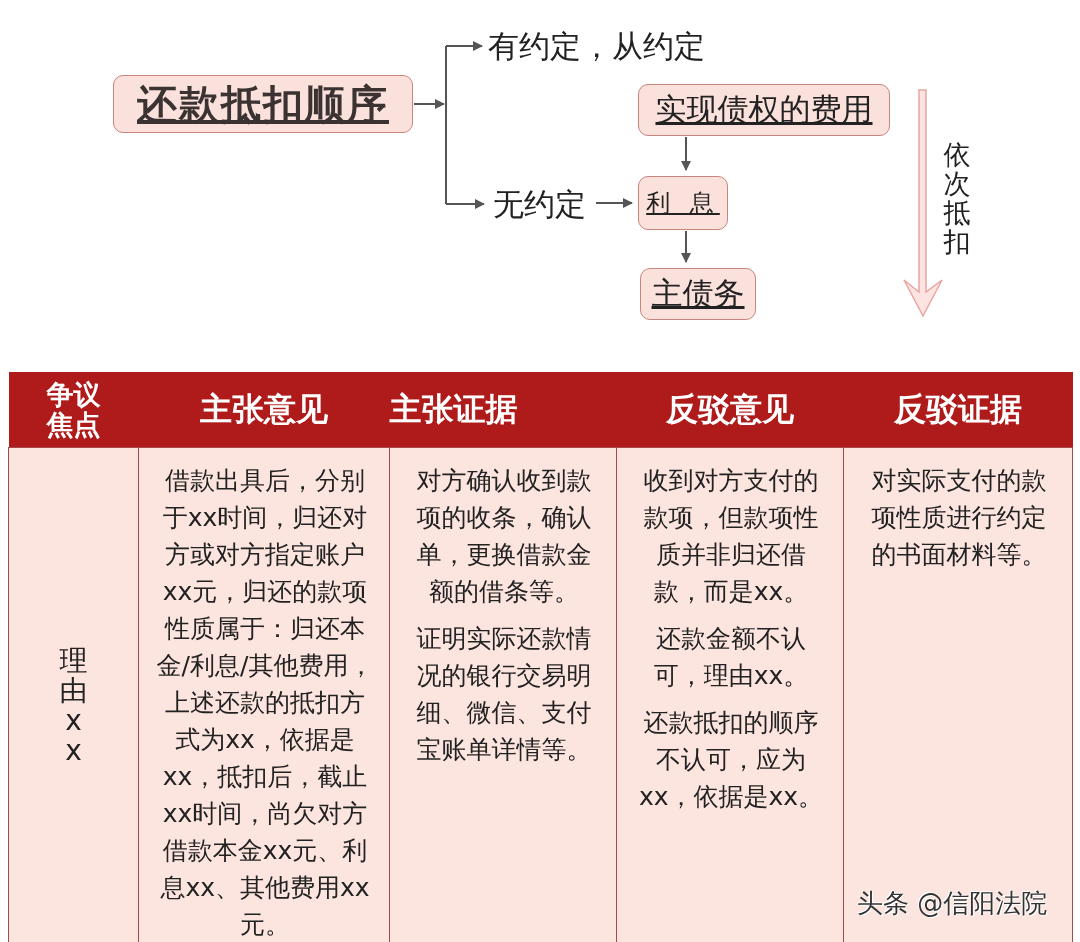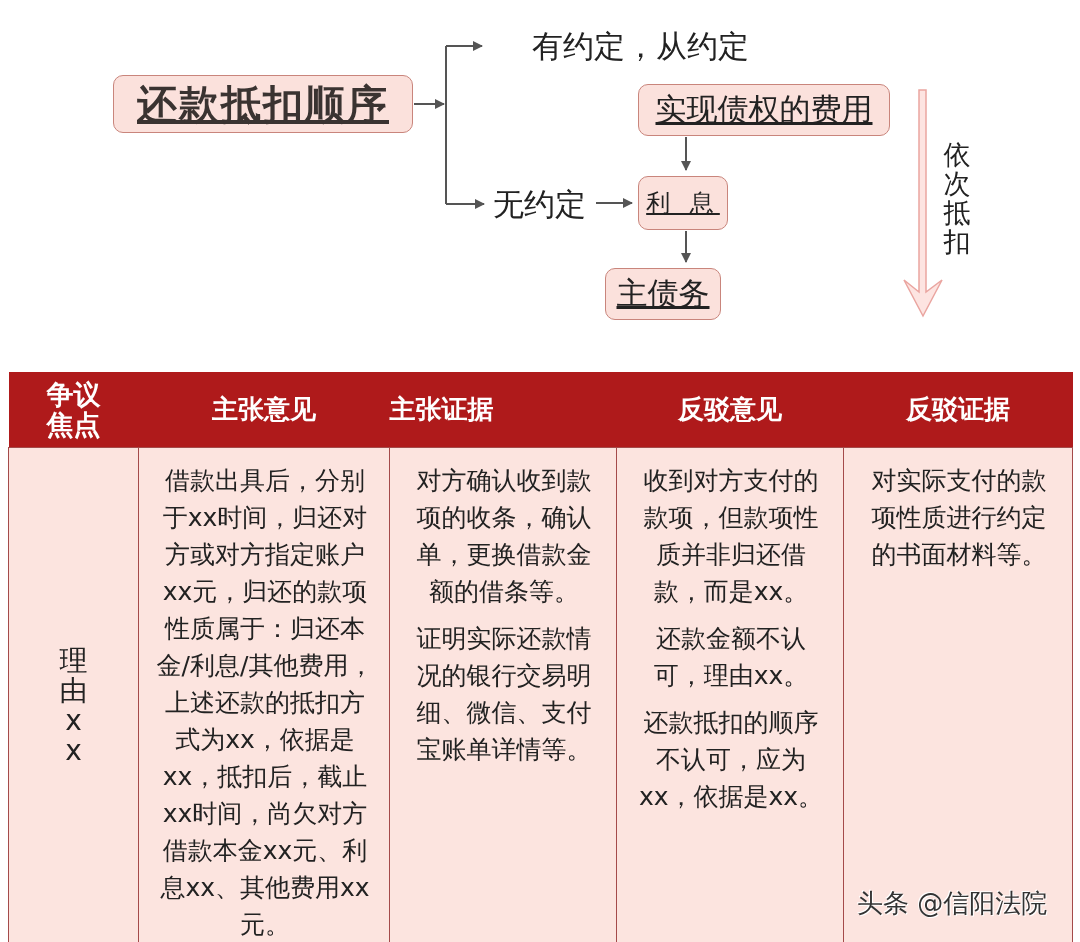--- a/index.html
+++ b/index.html
@@ -5,26 +5,26 @@
   html, body { margin:0; padding:0; background:#ffffff; }
   body { width:1080px; height:942px; position:relative; overflow:hidden;
          font-family:"DejaVu Sans", "Liberation Sans", sans-serif; color:#222; }
   .abs { position:absolute; }
   .node { position:absolute; background:#fbe1dc; border:1.5px solid #c9857c; border-radius:10px;
           display:flex; align-items:center; justify-content:center; color:#222; box-sizing:border-box;text-decoration:underline; }
   .root { left:113px; top:75px; width:300px; height:58px; font-size:40px; font-weight:bold;
           font-family:"DejaVu Serif", "Liberation Serif", serif; color:#3a3331; letter-spacing:2px; }
   .n1 { left:638px; top:84px; width:252px; height:52px; font-size:31px; }
   .n2 { left:638px; top:176px; width:90px; height:54px; font-size:24px; letter-spacing:6px; }
-  .n3 { left:605px; top:268px; width:116px; height:52px; font-size:31px; }
+  .n3 { left:640px; top:268px; width:116px; height:52px; font-size:31px; }
   .lbl { position:absolute; font-size:31px; color:#222; white-space:nowrap; }
   .vtext { position:absolute; left:940px; top:140px; width:34px; font-size:27px; line-height:29px;
            text-align:center; color:#222; }
   table { position:absolute; left:8px; top:372px; width:1064px; border-collapse:collapse; table-layout:fixed; }
-  th { background:#af1a1b; color:#fff; height:75px; font-size:26px; font-weight:bold;
+  th { background:#af1a1b; color:#fff; height:75px; font-size:32px; font-weight:bold;
        font-family:"DejaVu Serif", "Liberation Serif", serif; padding:0; border:none; }
   th.focus { font-size:27px; line-height:30px; }
   td { background:#fce4df; border:1.5px solid #a44a4a; vertical-align:top; font-size:25px;
        line-height:37px; padding:14px 14px 10px 16px; color:#222; height:451px; box-sizing:border-box; }
   td p { margin:0 0 10px 0;text-align:center; }
   td.topic { vertical-align:middle; text-align:center; font-size:28px; line-height:30px; padding:0; }
   td.topic span { display:inline-block; width:30px; word-break:break-all; }
   .watermark { position:absolute; left:857px; top:886px; font-size:26px; color:#333;
                text-shadow:1px 1px 0 #fff, -1px -1px 0 #fff; }
 </style>
@@ -49,21 +49,21 @@
   <line x1="446" y1="204" x2="484" y2="204" stroke="#555" stroke-width="2" marker-end="url(#ah)"></line>
 
   <line x1="596" y1="203" x2="632" y2="203" stroke="#555" stroke-width="2" marker-end="url(#ah)"></line>
 
   <line x1="686" y1="137" x2="686" y2="170" stroke="#555" stroke-width="2" marker-end="url(#ah)"></line>
   <line x1="686" y1="231" x2="686" y2="262" stroke="#555" stroke-width="2" marker-end="url(#ah)"></line>
 
   <path d="M919,90 L926,90 L926,292 L942,280 L923,316 L904,280 L919,292 Z" fill="#fde4e1" stroke="#eaa5a0" stroke-width="1.5"></path>
 </svg>
 
-<div class="lbl" style="left:488px;top:26px;margin-left:44px;">有约定，从约定</div>
+<div class="lbl" style="left:488px;top:26px;">有约定，从约定</div>
 <div class="lbl" style="left:493px;top:184px;">无约定</div>
 
 <div class="node n1">
   <span>实现债权的费用</span>
 </div>
 <div class="node n2">
   <span>利 息</span>
 </div>
 <div class="node n3">
   <span>主债务</span>

